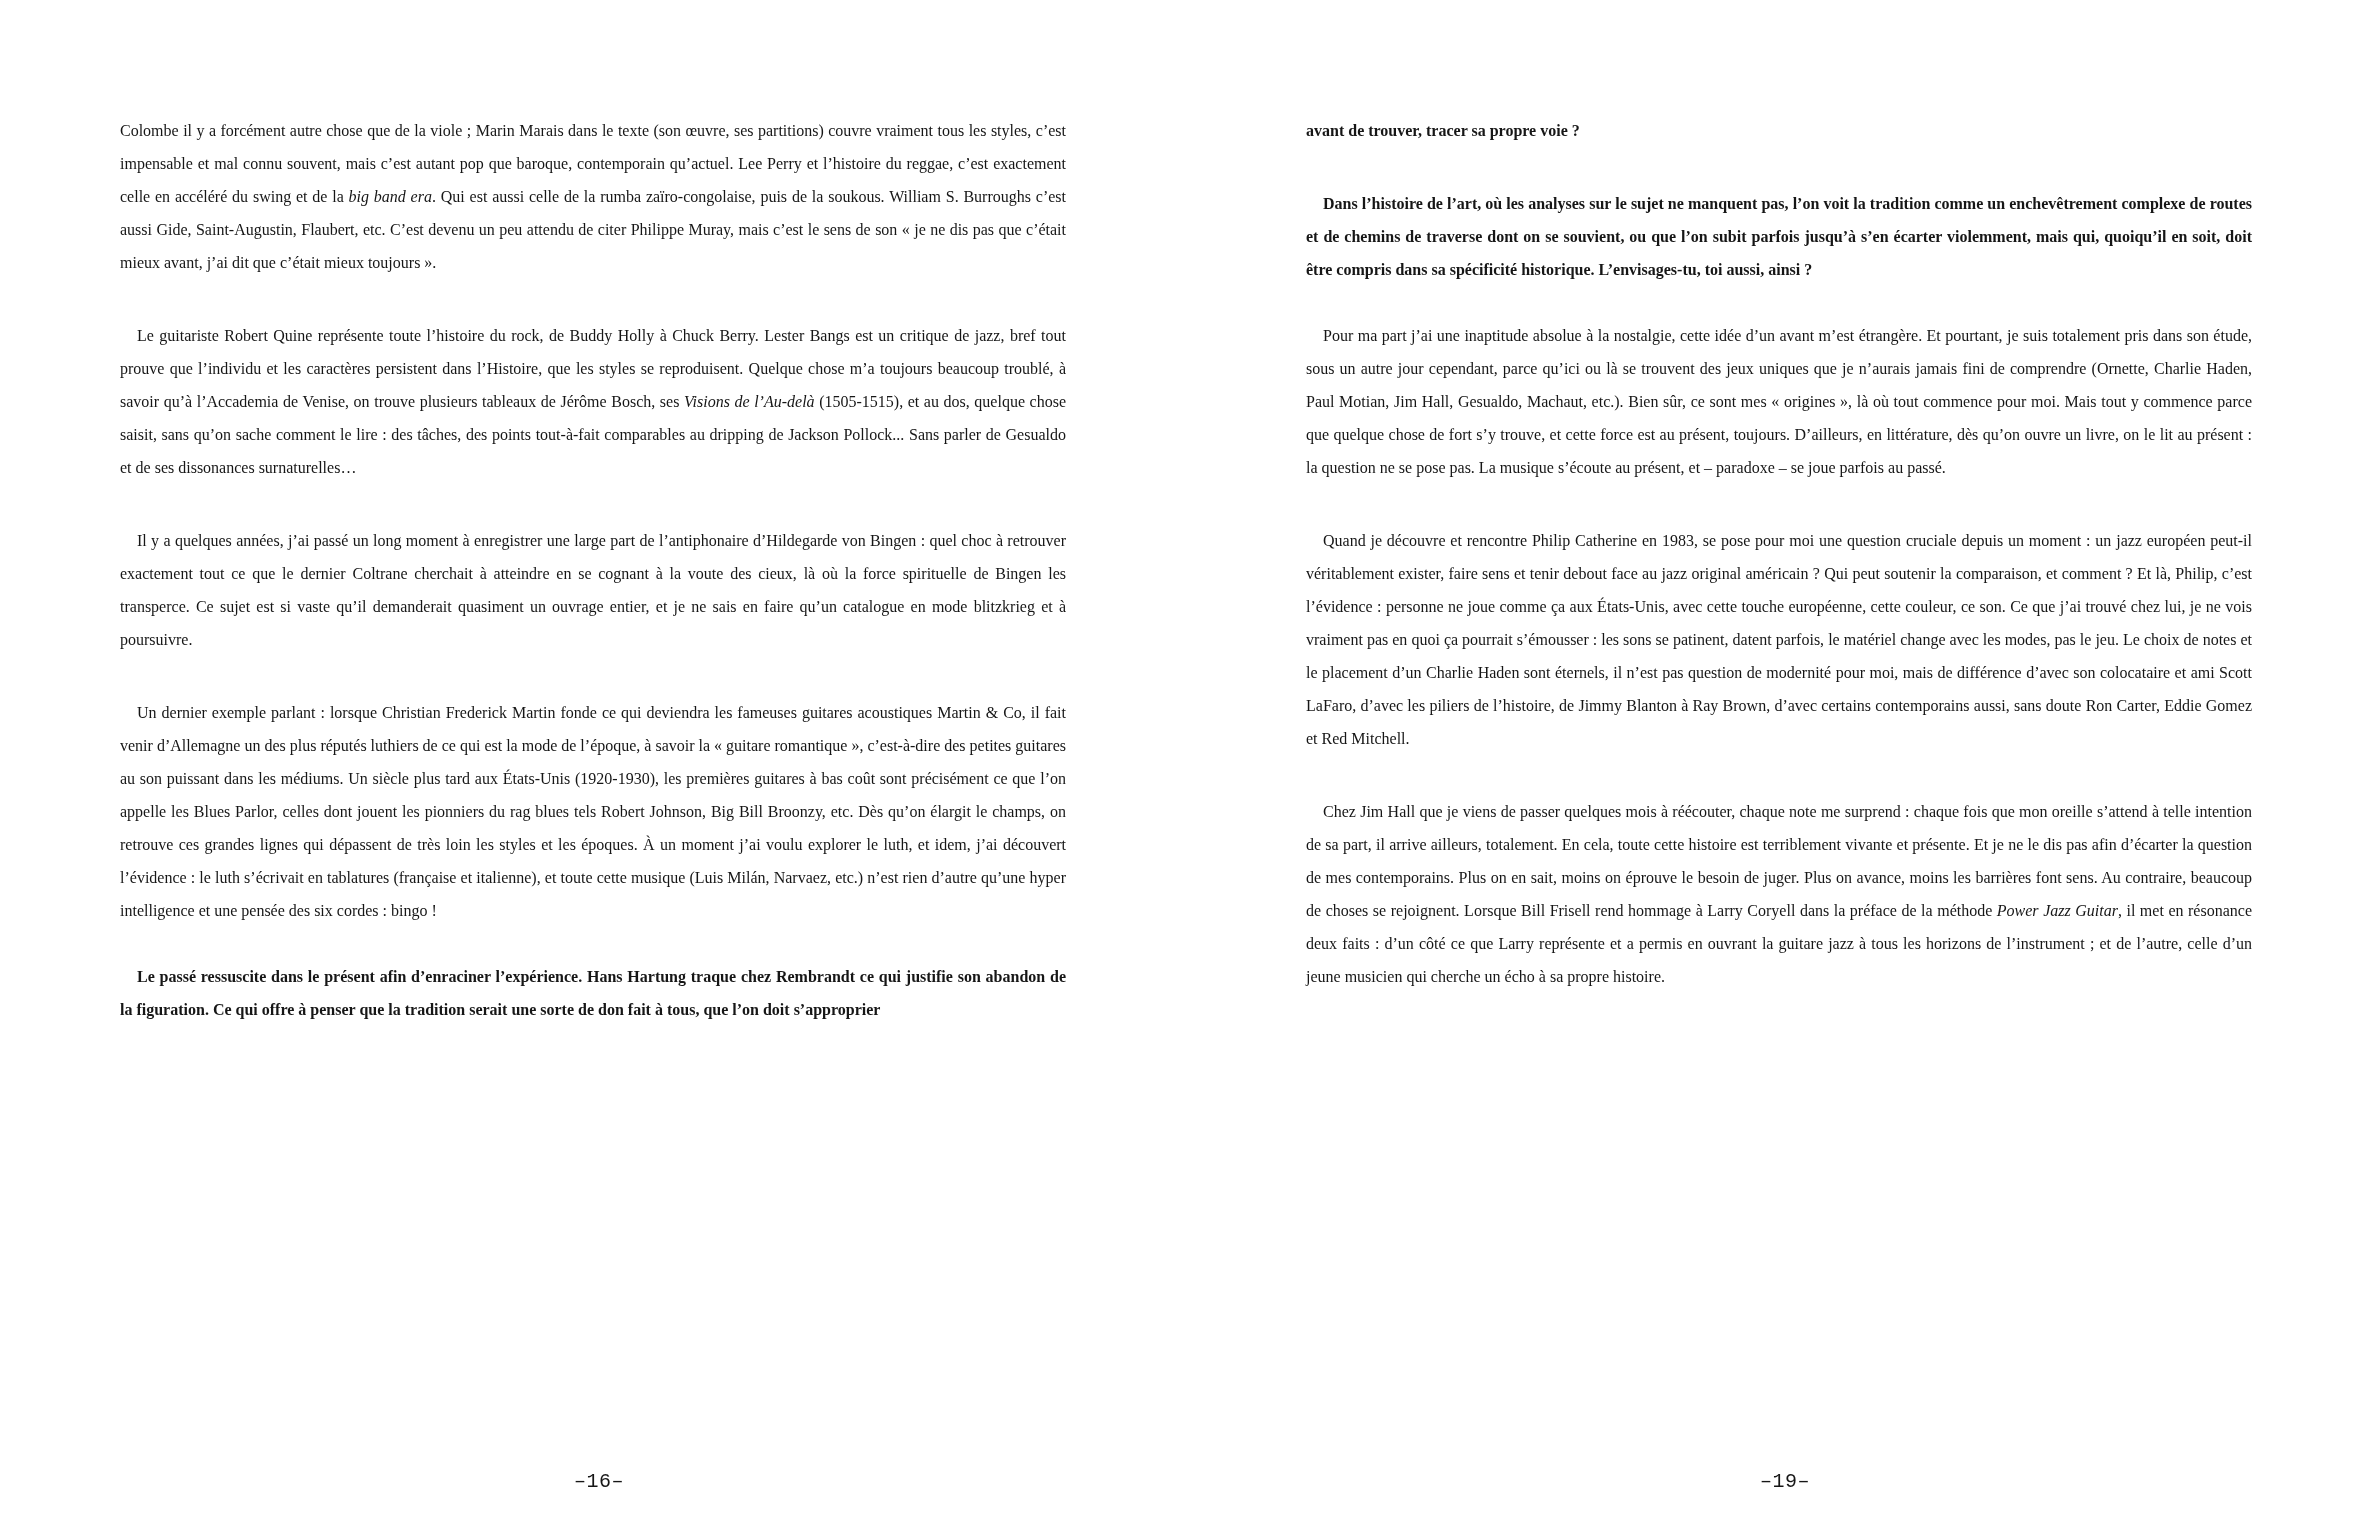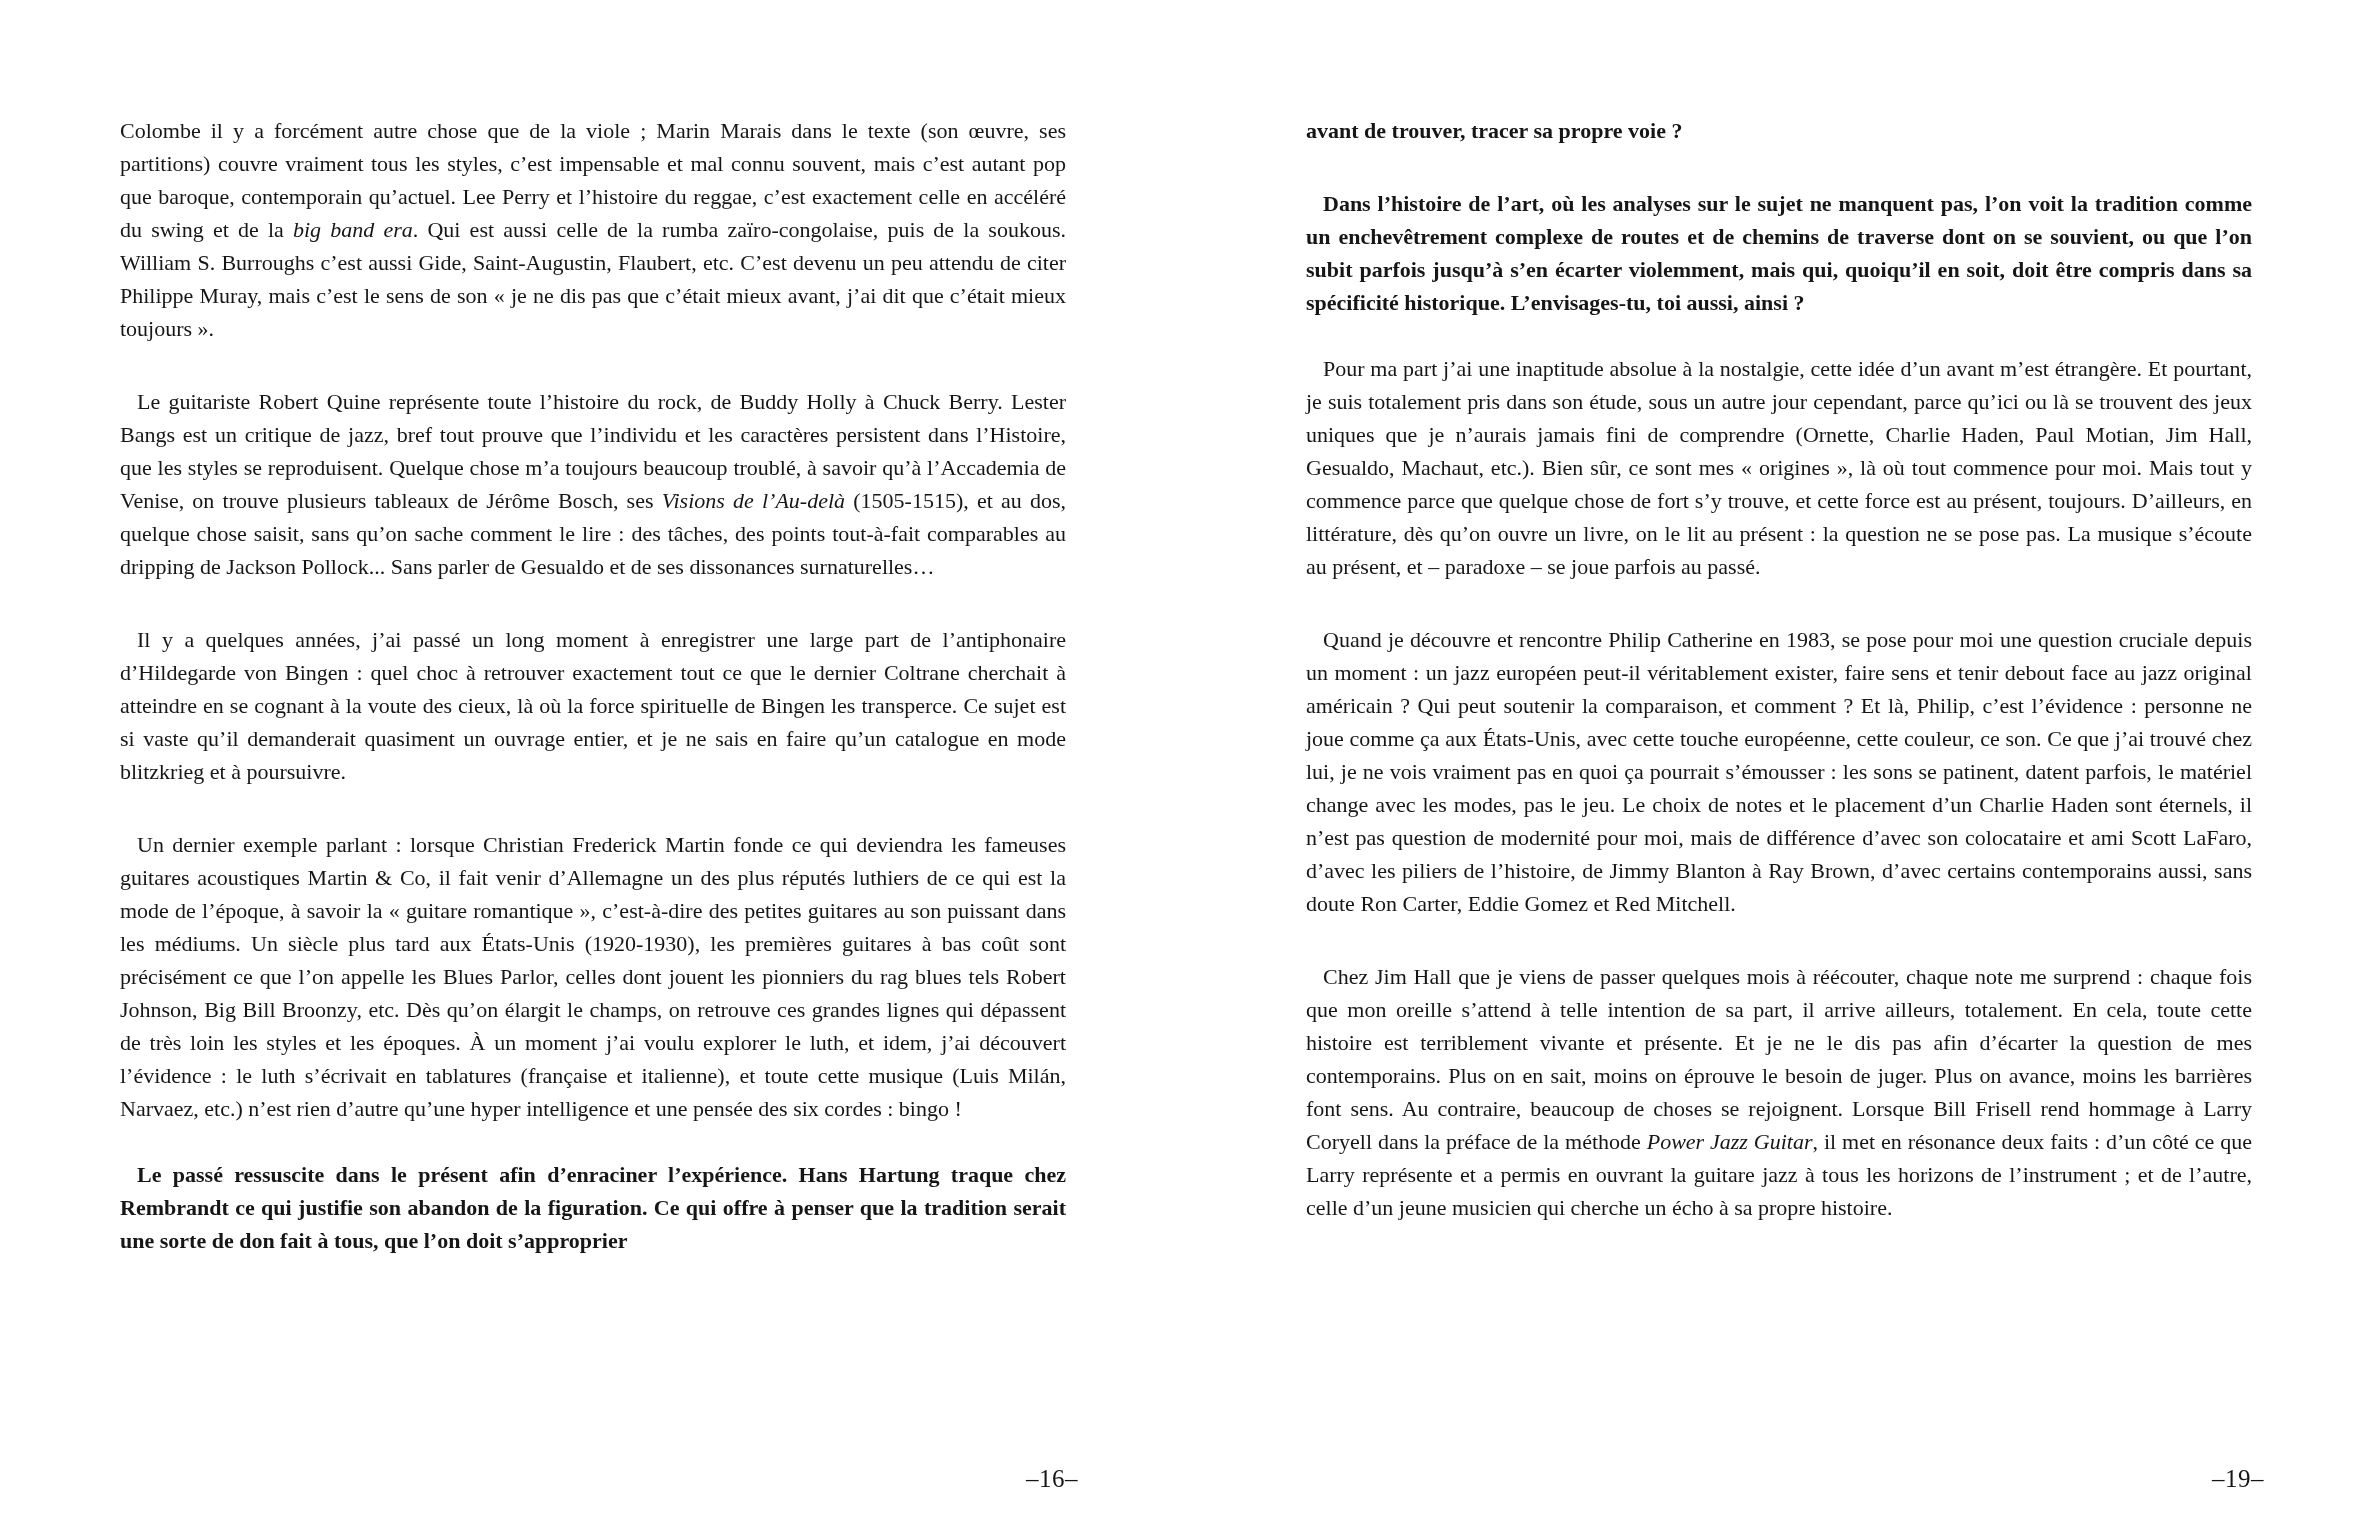--- a/index.html
+++ b/index.html
@@ -23,41 +23,42 @@
     width: 958px;
   }
   #page-left  { left: 120px; }
   #page-right { left: 1306px; }
   .page-content {
     position: absolute;
     top: 114px;
     left: 0;
     right: 12px;
     text-align: justify;
-    font-size: 22px;
+    font-size: 16px;
     line-height: 33px;
     hyphens: auto;
     -webkit-hyphens: auto;
   }
   .page-content p {
     margin: 0;
     text-indent: 0;
   }
   .page-content p.indent { text-indent: 17px; margin-top: 40px; }
   .page-content p.space-before { margin-top: 33px; }
   .page-content p.bold { font-weight: 700; }
   .italic { font-style: italic; }
   .page-number {
     position: absolute;
     bottom: 42px;
     left: 0;
     width: 100%;
-    text-align: right;
-    font-size: 25px;
+    text-align: center;
+    font-size: 20px;
     letter-spacing: 0.5px;
+    font-family: Liberation Mono, monospace;
   }
 </style>
 </head>
 <body>
 
 <div class="spread">
 
   <div class="page" id="page-left">
     <div class="page-content">
         <p class=""><span>Colombe il y a forcément autre chose que de la viole ; Marin Marais dans le texte (son œuvre, ses partitions) couvre vraiment tous les styles, c’est impensable et mal connu souvent, mais c’est autant pop que baroque, contemporain qu’actuel. Lee Perry et l’histoire du reggae, c’est exactement celle en accéléré du swing et de la </span><span class="italic">big band era</span><span>. Qui est aussi celle de la rumba zaïro-congolaise, puis de la soukous. William S. Burroughs c’est aussi Gide, Saint-Augustin, Flaubert, etc. C’est devenu un peu attendu de citer Philippe Muray, mais c’est le sens de son « je ne dis pas que c’était mieux avant, j’ai dit que c’était mieux toujours ».</span></p>

